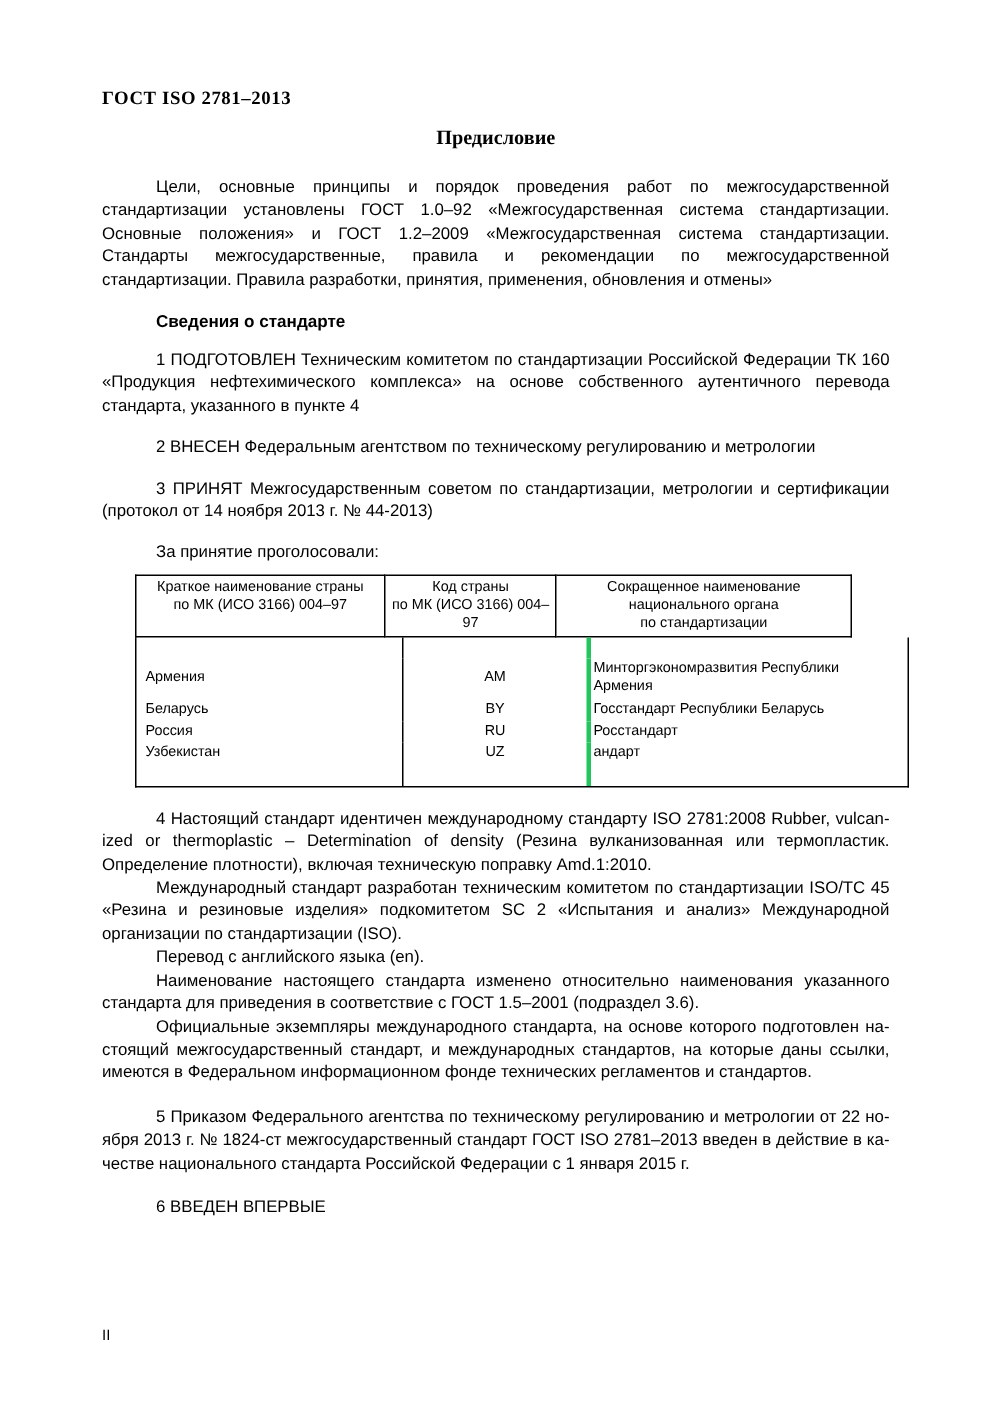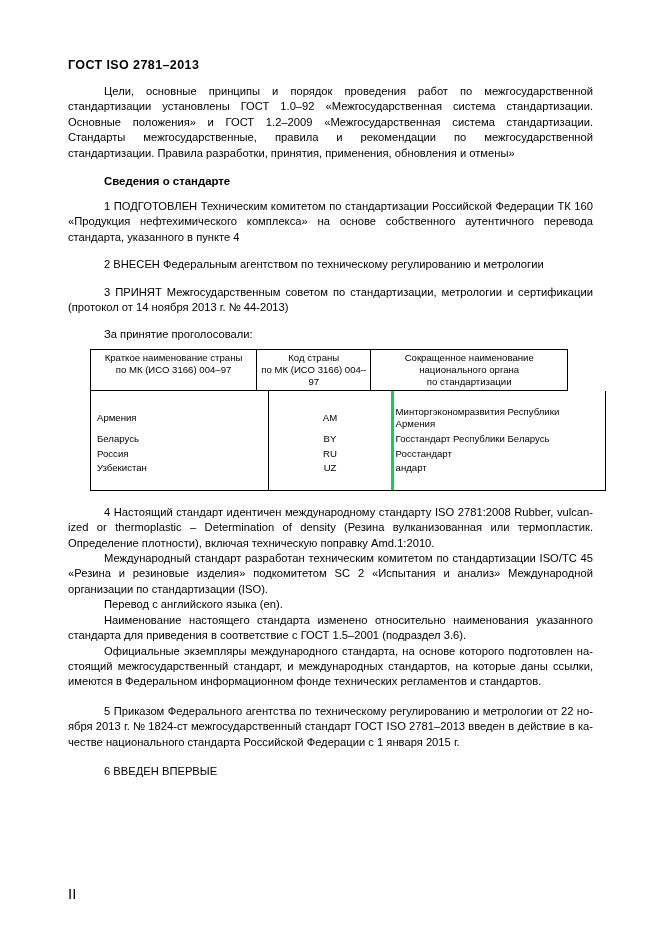--- a/index.html
+++ b/index.html
@@ -19,21 +19,21 @@
     position: relative;
     width: 661px;
     height: 935px;
     box-sizing: border-box;
     padding: 0;
   }
   .header-std {
     position: absolute;
     left: 68px;
     top: 58px;
-    font-family: Liberation Sans, sans-serif;
+    font-family: Liberation Serif, serif;
     font-weight: bold;
     font-size: 12.5px;
     letter-spacing: 0.4px;
   }
   .content {
     position: absolute;
     left: 68px;
     top: 84px;
     width: 525px;
   }
@@ -97,33 +97,34 @@
     line-height: 12.6px;
   }
   table.vote-rows td.c1 { width: 178px; border-right: 1px solid #000; padding-left: 6px; }
   table.vote-rows td.c2 { width: 122px; border-right: 3px solid #22c55e; text-align: center; }
   table.vote-rows td.c3 { width: 214px; padding-left: 2px; }
   .spacer-row td { height: 12px; }
   .page-num {
     position: absolute;
     left: 68px;
     top: 885px;
-    font-size: 15px;
+    font-size: 10px;
     font-family: Liberation Sans, sans-serif;
   }
 </style>
 </head>
 <body>
 
 <div class="page">
 
   <div class="header-std">ГОСТ ISO 2781–2013</div>
 
   <div class="content">
 
+    <div class="doc-title">Предисловие</div>
 
     <p class="body-text">Цели, основные принципы и порядок проведения работ по межгосударственной стандартизации установлены ГОСТ 1.0–92 «Межгосударственная система стандартизации. Основные положения» и ГОСТ 1.2–2009 «Межгосударственная система стандартизации. Стандарты межгосударственные, правила и рекомендации по межгосударственной стандартизации. Правила разработки, принятия, применения, обновления и отмены»</p>
 
     <div class="gap-lg"></div>
 
     <p class="section-head">Сведения о стандарте</p>
 
     <div class="gap-md"></div>
 
     <p class="body-text">1 ПОДГОТОВЛЕН Техническим комитетом по стандартизации Российской Федерации ТК 160 «Продукция нефтехимического комплекса» на основе собственного аутентичного перевода стандар­та, указанного в пункте 4</p>

